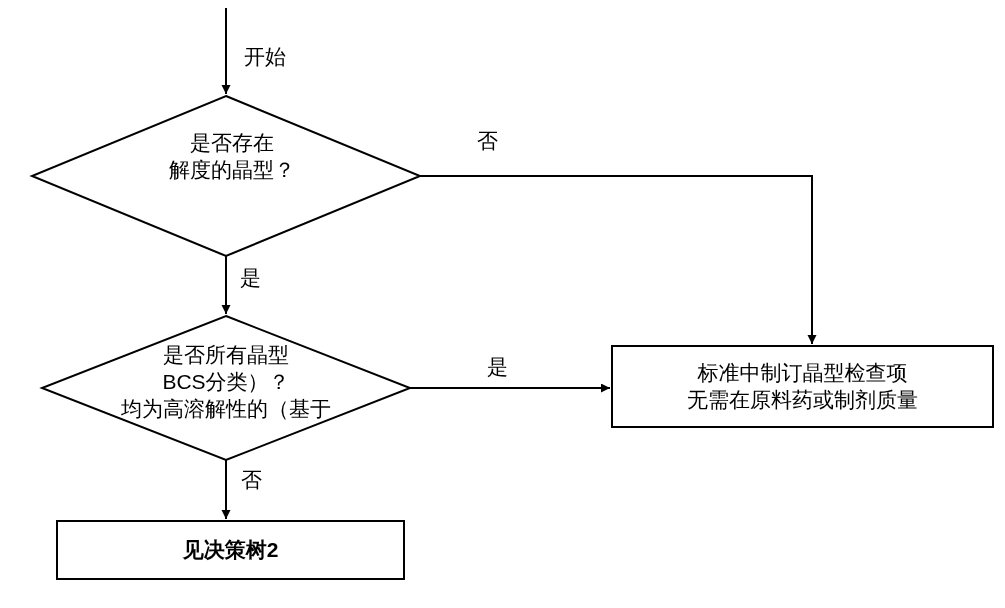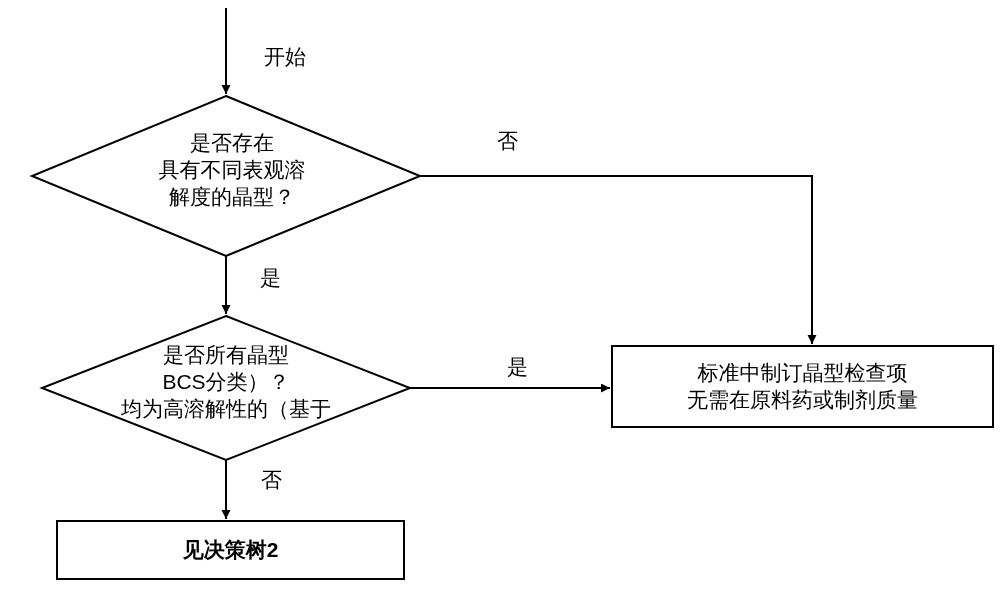--- a/index.html
+++ b/index.html
@@ -12,21 +12,20 @@
     background: #ffffff;
     overflow: hidden;
   }
   .canvas svg { position: absolute; top: 0; left: 0; }
   .label {
     position: absolute;
     font-size: 21px;
     line-height: 27px;
     white-space: nowrap;
     color: #000;
-    margin-left: 20px;
   }
   .node-text {
     position: absolute;
     text-align: center;
     font-size: 21px;
     line-height: 27px;
     color: #000;
   }
 </style>
 </head>
@@ -57,21 +56,20 @@
 
     <rect x="612" y="346" width="381" height="81" fill="#ffffff" stroke="#000" stroke-width="2"></rect>
 
     <rect x="57" y="521" width="347" height="58" fill="#ffffff" stroke="#000" stroke-width="2"></rect>
   </svg>
 
   <div class="label" style="left:244px; top:43px;">开始</div>
 
   <div class="node-text" style="left:32px; top:129px; width:400px;">
     <div>是否存在</div>
-    <div>具有不同表观溶</div>
     <div>解度的晶型？</div>
   </div>
 
   <div class="label" style="left:477px; top:127px;">否</div>
   <div class="label" style="left:240px; top:264px;">是</div>
 
   <div class="node-text" style="left:26px; top:341px; width:400px;">
     <div>是否所有晶型</div>
     <div>BCS分类）？</div>
     <div>均为高溶解性的（基于</div>

